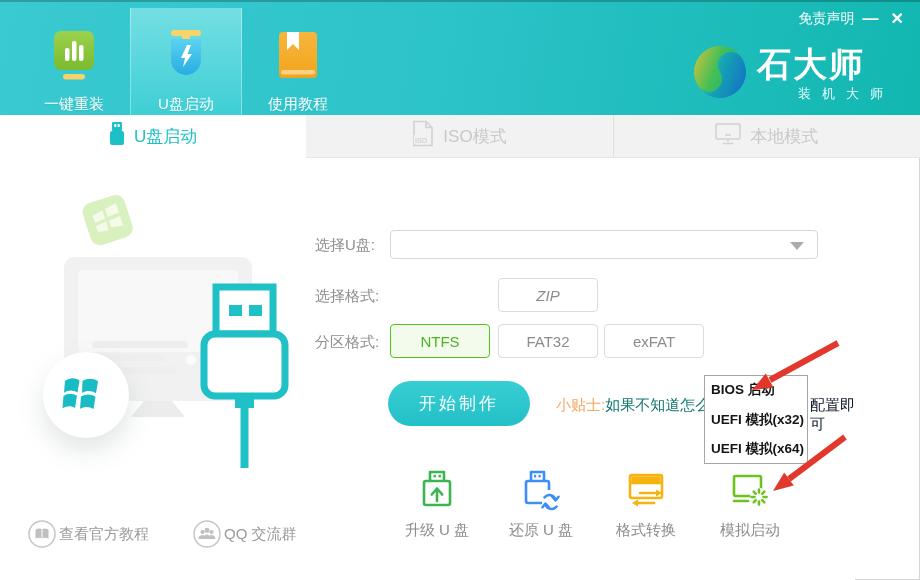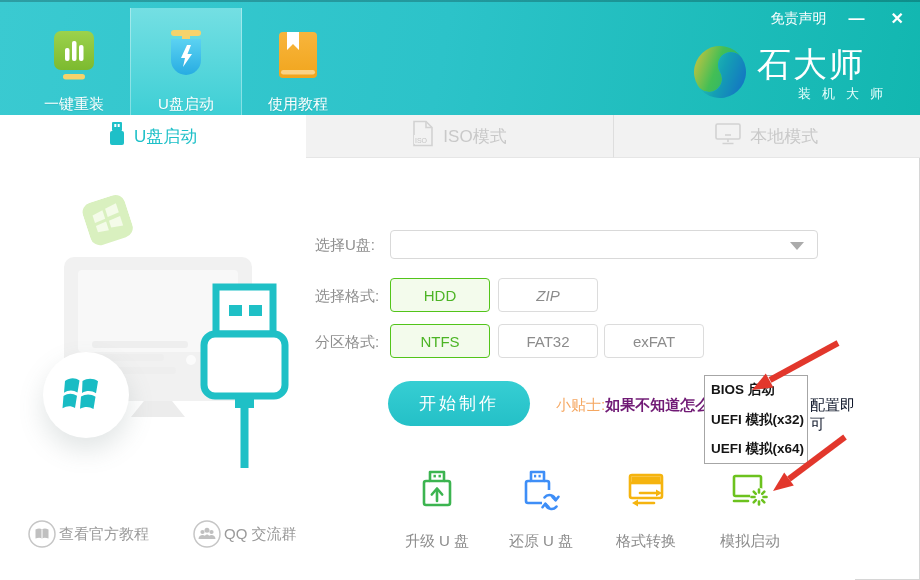--- a/index.html
+++ b/index.html
@@ -12,26 +12,26 @@
   .header { position:absolute; left:0; top:0; width:920px; height:115px;
             background:linear-gradient(100deg,#3acad1 0%, #2cc3c9 48%, #12b7b0 100%);
             box-shadow: inset 0 2px 0 rgba(0,0,0,.22); }
   .nav { position:absolute; left:18px; top:0; height:115px; display:flex; }
   .nav-item { width:112px; height:115px; display:flex; flex-direction:column; align-items:center;
               justify-content:flex-start; padding-top:30px; cursor:pointer; }
   .nav-item .nav-label { color:#fff; font-size:15px; margin-top:9px; text-shadow:0 1px 1px rgba(0,0,0,.08); }
   .nav-item.active { background:linear-gradient(180deg,#74dfe3 0%, #3ecfd5 100%);
                      box-shadow: inset 1px 0 0 rgba(255,255,255,.35), inset -1px 0 0 rgba(255,255,255,.35);
                      margin-top:8px; height:107px; padding-top:22px; }
-  .win-ctrl { position:absolute; top:10px; right:12px; display:flex; align-items:center; gap:18px; }
+  .win-ctrl { position:absolute; top:10px; right:12px; display:flex; align-items:center; gap:4px; }
   .disclaimer { color:#fff; font-size:14px; cursor:pointer; }
   .btn-min, .btn-close { color:#fff; font-size:16px; font-weight:bold; cursor:pointer; line-height:18px; padding:0 4px; }
   .brand { position:absolute; right:26px; top:44px; display:flex; align-items:center; }
   .brand-text { margin-left:10px; }
-  .brand-name { color:#fff; font-size:34px; font-weight:normal; letter-spacing:2px; line-height:36px; }
+  .brand-name { color:#fff; font-size:34px; font-weight:bold; letter-spacing:2px; line-height:36px; }
   .brand-sub { color:#eafffd; font-size:13px; letter-spacing:11px; margin-top:3px; white-space:nowrap;margin-left:41px; }
 
   
   .tabs { position:absolute; left:0; top:115px; width:920px; height:43px; display:flex; }
   .tab { flex:1; display:flex; align-items:center; justify-content:center; gap:9px;
          background:#f2f2f2; color:#c9c9c9; font-size:17px; cursor:pointer;
          border-bottom:1px solid #e6e6e6; }
   .tab.active { background:#fff; color:#1ec0c8; border-bottom:none; }
   .tab.b-left { border-left:1px solid #dedede; }
 
@@ -58,31 +58,31 @@
   .caret { position:absolute; right:13px; top:11px; width:0; height:0;
            border-left:7px solid transparent; border-right:7px solid transparent; border-top:8px solid #ababab; }
   .opt-btn { position:absolute; width:100px; height:34px; border:1px solid #dcdcdc; border-radius:4px;
              background:#fff; color:#8c8c8c; font-size:15px; display:flex; align-items:center; justify-content:center; cursor:pointer; }
   .opt-btn.selected { border-color:#52c41a; background:#f3fbec; color:#4cb425; }
   .start-btn { position:absolute; left:388px; top:223px; width:142px; height:45px; border-radius:23px;
                background:linear-gradient(180deg,#36ced3,#24c0c7); color:#fff; font-size:17px; letter-spacing:3px;
                display:flex; align-items:center; justify-content:center; cursor:pointer; }
   .tip { position:absolute; left:556px; top:238px; font-size:15px; white-space:nowrap; }
   .tip .tip-prefix { color:#f5a761; }
-  .tip .tip-text { color:#701a75;font-weight:bold; }
+  .tip .tip-text { color:#0f766e; }
   .tip-suffix { position:absolute; left:810px; top:238px; font-size:15px; color:#0f172a; }
 
   
   .popup { position:absolute; left:704px; top:217px; width:104px; height:89px; background:#fff;
            border:1px solid #a6a6a6; z-index:5; display:flex; flex-direction:column; justify-content:space-between;
            padding:5px 6px; }
   .popup-item { font-size:13.5px; font-weight:600; color:#151515; cursor:pointer; white-space:nowrap; }
 
   
-  .feature { position:absolute; top:310px; width:110px; display:flex; flex-direction:column; align-items:center; cursor:pointer;gap:11px; }
+  .feature { position:absolute; top:310px; width:110px; display:flex; flex-direction:column; align-items:center; cursor:pointer; }
   .feature .f-label { margin-top:9px; font-size:15px; color:#8c8c8c; white-space:nowrap; }
   .flink { position:absolute; top:362px; display:flex; align-items:center; gap:3px; cursor:pointer; }
   .flink .l-label { font-size:15px; color:#9a9a9a; white-space:nowrap; }
 
   .arrows { position:absolute; left:0; top:0; z-index:8; pointer-events:none; }
 </style>
 </head>
 <body>
 
 <div id="window">
@@ -254,21 +254,20 @@
         <rect x="44.5" y="126" width="8" height="60" fill="#1fc0c6"></rect>
       </svg>
     </div>
 
     <span class="form-label" style="top:78px;">选择U盘:</span>
     <div class="dropdown">
       <span class="caret"></span>
     </div>
 
     <span class="form-label" style="top:129px;">选择格式:</span>
-    <div class="opt-btn selected" style="left:390px; top:120px;">HDD</div>
     <div class="opt-btn" style="left:498px; top:120px;font-style:italic;">ZIP</div>
 
     <span class="form-label" style="top:175px;">分区格式:</span>
     <div class="opt-btn selected" style="left:390px; top:166px;">NTFS</div>
     <div class="opt-btn" style="left:498px; top:166px;">FAT32</div>
     <div class="opt-btn" style="left:604px; top:166px;">exFAT</div>
 
     <div class="start-btn">开始制作</div>
     <div class="tip">
       <span class="tip-prefix">小贴士:</span><span class="tip-text">如果不知道怎么</span>

